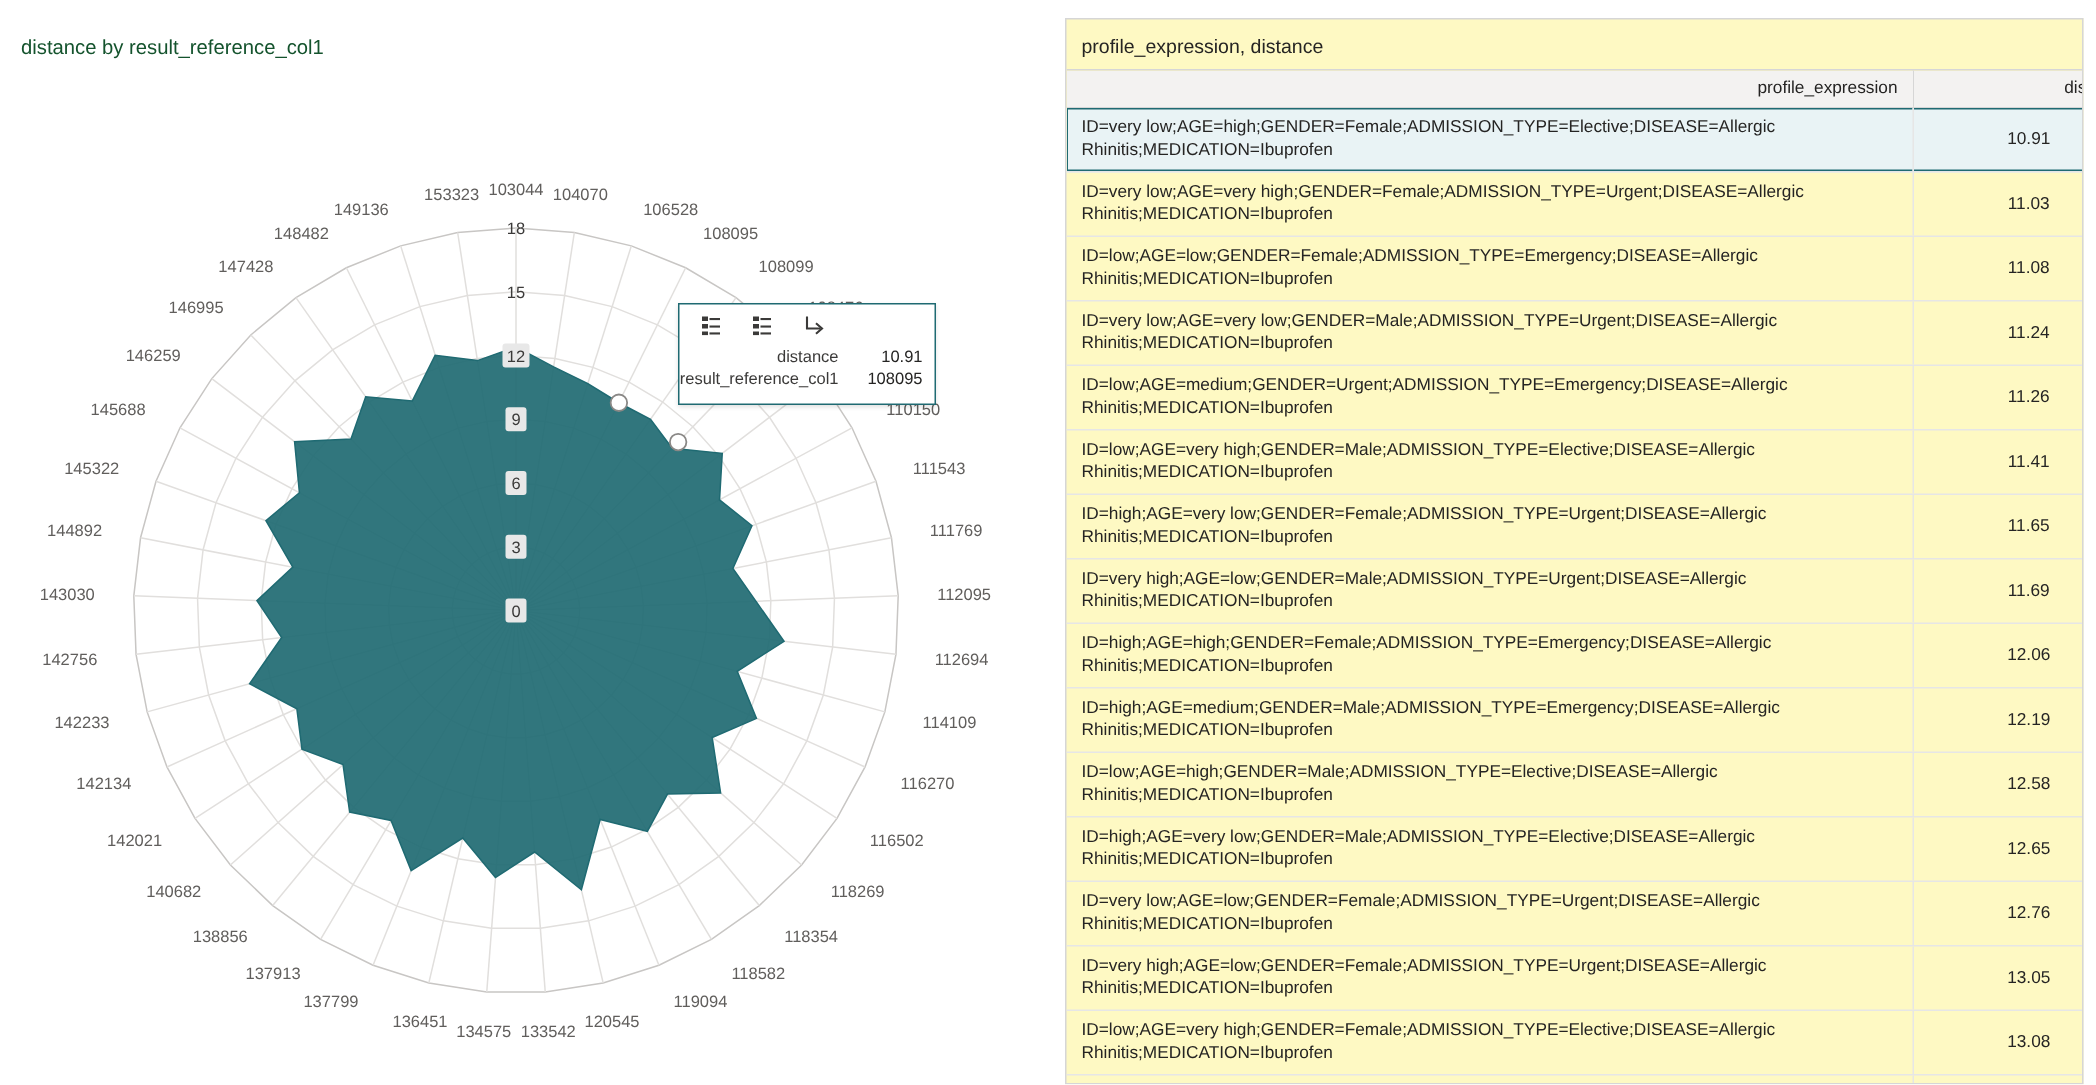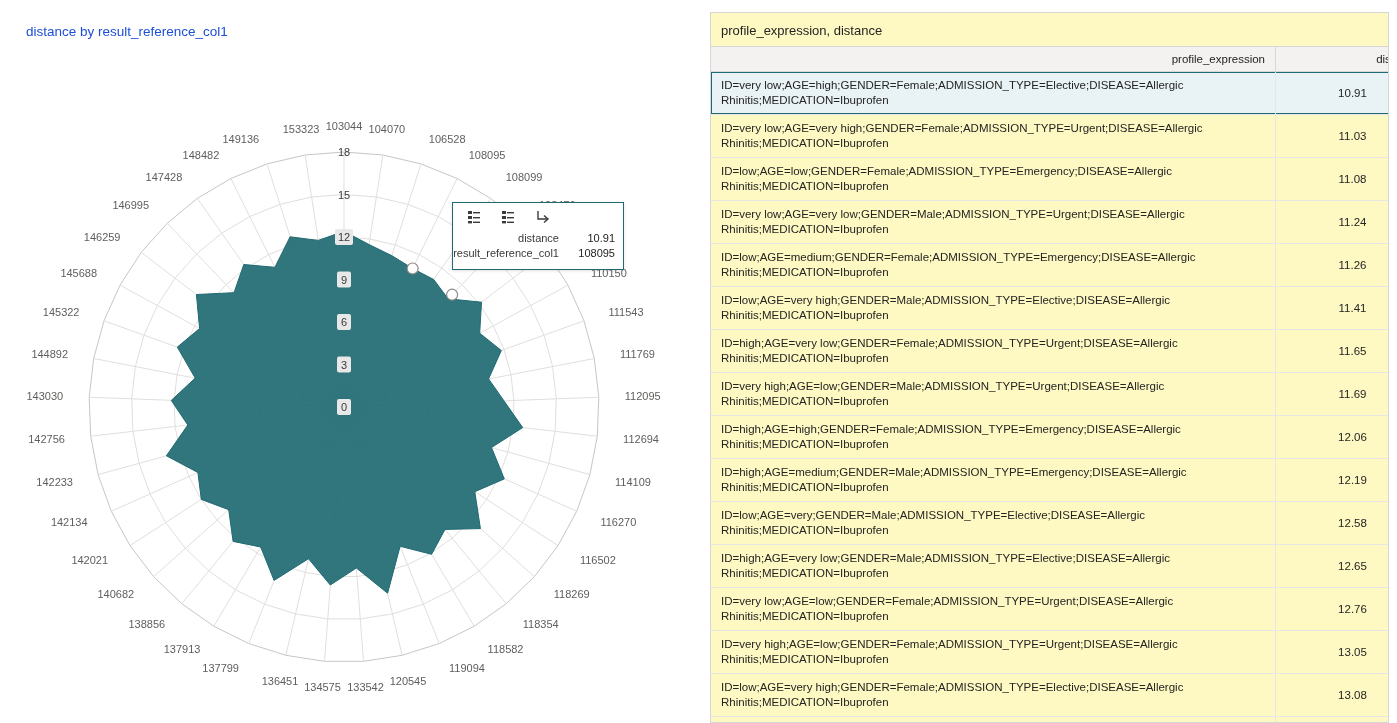--- a/index.html
+++ b/index.html
@@ -17,23 +17,23 @@
   }
 
   
   #chart-panel {
     position: absolute;
     left: 0; top: 0;
     width: 700px; height: 723px;
   }
   #chart-title {
     position: absolute;
-    left: 26px; top: 24px;
+    left: 14px; top: 24px;
     font-size: 13.5px;
-    color: #1d4ed8;
+    color: #14532d;
   }
   #radar-wrap {
     position: absolute;
     left: 0; top: 40px;
     width: 700px; height: 683px;
   }
   #radar-svg { display: block; }
 
   .axis-label {
     font-size: 11px;
@@ -336,21 +336,21 @@
           </tr>
           <tr>
             <td class="cell-expr">ID=low;AGE=low;GENDER=Female;ADMISSION_TYPE=Emergency;DISEASE=Allergic Rhinitis;MEDICATION=Ibuprofen</td>
             <td class="cell-dist">11.08</td>
           </tr>
           <tr>
             <td class="cell-expr">ID=very low;AGE=very low;GENDER=Male;ADMISSION_TYPE=Urgent;DISEASE=Allergic Rhinitis;MEDICATION=Ibuprofen</td>
             <td class="cell-dist">11.24</td>
           </tr>
           <tr>
-            <td class="cell-expr">ID=low;AGE=medium;GENDER=Female;ADMISSION_TYPE=Emergency;DISEASE=Allergic Rhinitis;MEDICATION=Ibuprofen</td>
+            <td class="cell-expr">ID=low;AGE=medium;GENDER=Urgent;ADMISSION_TYPE=Emergency;DISEASE=Allergic Rhinitis;MEDICATION=Ibuprofen</td>
             <td class="cell-dist">11.26</td>
           </tr>
           <tr>
             <td class="cell-expr">ID=low;AGE=very high;GENDER=Male;ADMISSION_TYPE=Elective;DISEASE=Allergic Rhinitis;MEDICATION=Ibuprofen</td>
             <td class="cell-dist">11.41</td>
           </tr>
           <tr>
             <td class="cell-expr">ID=high;AGE=very low;GENDER=Female;ADMISSION_TYPE=Urgent;DISEASE=Allergic Rhinitis;MEDICATION=Ibuprofen</td>
             <td class="cell-dist">11.65</td>
           </tr>
@@ -360,21 +360,21 @@
           </tr>
           <tr>
             <td class="cell-expr">ID=high;AGE=high;GENDER=Female;ADMISSION_TYPE=Emergency;DISEASE=Allergic Rhinitis;MEDICATION=Ibuprofen</td>
             <td class="cell-dist">12.06</td>
           </tr>
           <tr>
             <td class="cell-expr">ID=high;AGE=medium;GENDER=Male;ADMISSION_TYPE=Emergency;DISEASE=Allergic Rhinitis;MEDICATION=Ibuprofen</td>
             <td class="cell-dist">12.19</td>
           </tr>
           <tr>
-            <td class="cell-expr">ID=low;AGE=very;GENDER=Male;ADMISSION_TYPE=Elective;DISEASE=Allergic Rhinitis;MEDICATION=Ibuprofen</td>
+            <td class="cell-expr">ID=low;AGE=high;GENDER=Male;ADMISSION_TYPE=Elective;DISEASE=Allergic Rhinitis;MEDICATION=Ibuprofen</td>
             <td class="cell-dist">12.58</td>
           </tr>
           <tr>
             <td class="cell-expr">ID=high;AGE=very low;GENDER=Male;ADMISSION_TYPE=Elective;DISEASE=Allergic Rhinitis;MEDICATION=Ibuprofen</td>
             <td class="cell-dist">12.65</td>
           </tr>
           <tr>
             <td class="cell-expr">ID=very low;AGE=low;GENDER=Female;ADMISSION_TYPE=Urgent;DISEASE=Allergic Rhinitis;MEDICATION=Ibuprofen</td>
             <td class="cell-dist">12.76</td>
           </tr>

